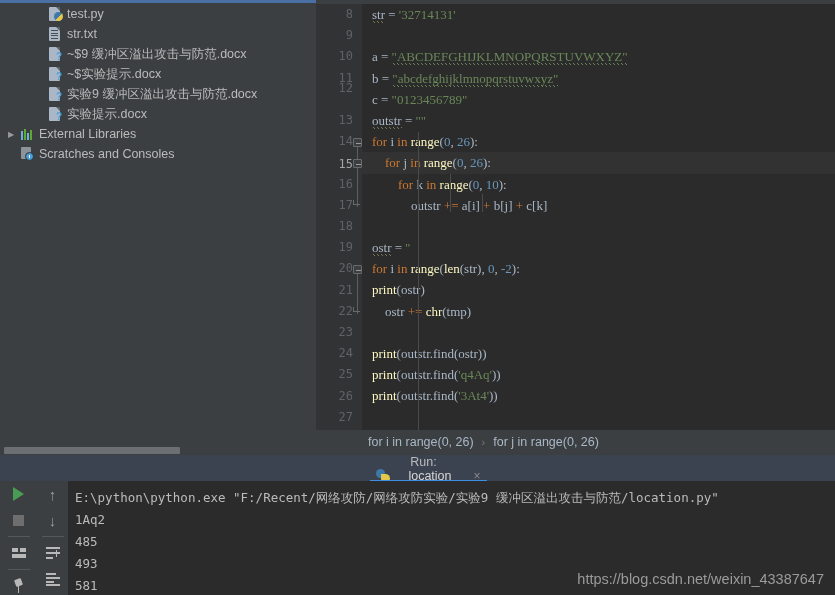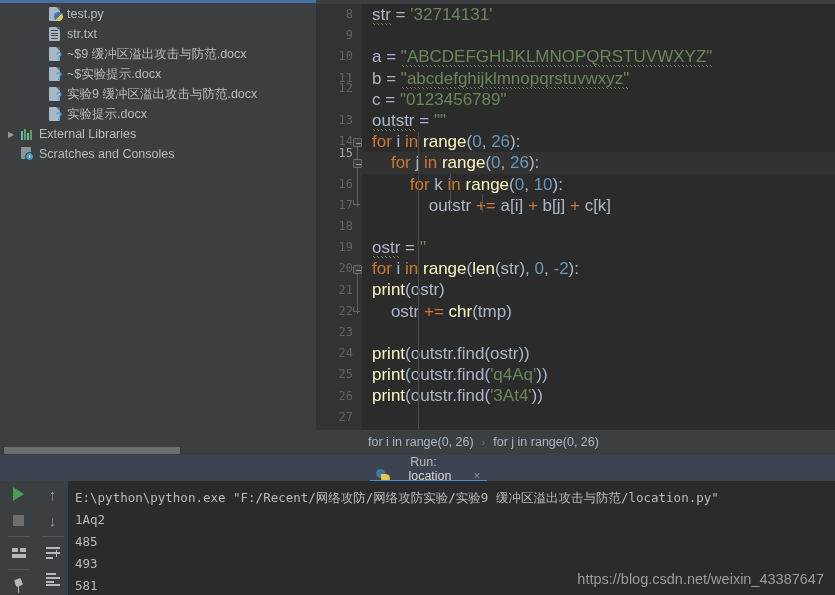--- a/index.html
+++ b/index.html
@@ -69,21 +69,21 @@
 
   .h-scroll-track { position:absolute; left:0; top:446px; width:316px; height:9px; background:#3C3F41; }
   .h-scroll-thumb { position:absolute; left:4px; top:447px; width:176px; height:7px; background:#6B6F71; border-radius:1px; }
 
   
   .editor { position:absolute; left:316px; top:4px; width:519px; height:426px; background:#2B2B2B; overflow:hidden; }
   .gutter { position:absolute; left:0; top:0; width:46px; height:426px; background:#313335; }
   .code-area { position:absolute; left:46px; top:0; right:0; height:426px; }
   .line {
     position:relative; height:21.2px; line-height:21.2px;
-    font-family:Liberation Sans, sans-serif; font-size:17px; white-space:pre;
+    font-family:Liberation Serif, serif; font-size:13px; white-space:pre;
   }
   .line.current { background:#323232; }
   .lnum {
     position:absolute; left:0; width:46px; height:21.2px; line-height:21.2px;
     text-align:right; padding-right:9px; color:#606366; font-size:12px;
     font-family:"DejaVu Sans Mono", monospace;
   }
   .lnum.current { color:#A4A3A3; }
   .code { padding-left:10px; color:#A9B7C6; }
 
@@ -311,21 +311,21 @@
         <div class="line"></div>
       </div>
     <div id="gutter-nums">
         <div class="lnum" style="top: 0px;">8</div>
         <div class="lnum" style="top: 21.2px;">9</div>
         <div class="lnum" style="top: 42.4px;">10</div>
         <div class="lnum" style="top: 63.6px;">11</div>
         <div class="lnum" style="top: 74px;">12</div>
         <div class="lnum" style="top: 106px;">13</div>
         <div class="lnum" style="top: 127.2px;">14</div>
-        <div class="lnum current" style="top: 139px;">15</div>
+        <div class="lnum current" style="top: 150px;">15</div>
         <div class="lnum" style="top: 169.6px;">16</div>
         <div class="lnum" style="top: 190.8px;">17</div>
         <div class="lnum" style="top: 212px;">18</div>
         <div class="lnum" style="top: 233.2px;">19</div>
         <div class="lnum" style="top: 254.4px;">20</div>
         <div class="lnum" style="top: 275.6px;">21</div>
         <div class="lnum" style="top: 296.8px;">22</div>
         <div class="lnum" style="top: 318px;">23</div>
         <div class="lnum" style="top: 339.2px;">24</div>
         <div class="lnum" style="top: 360.4px;">25</div>

